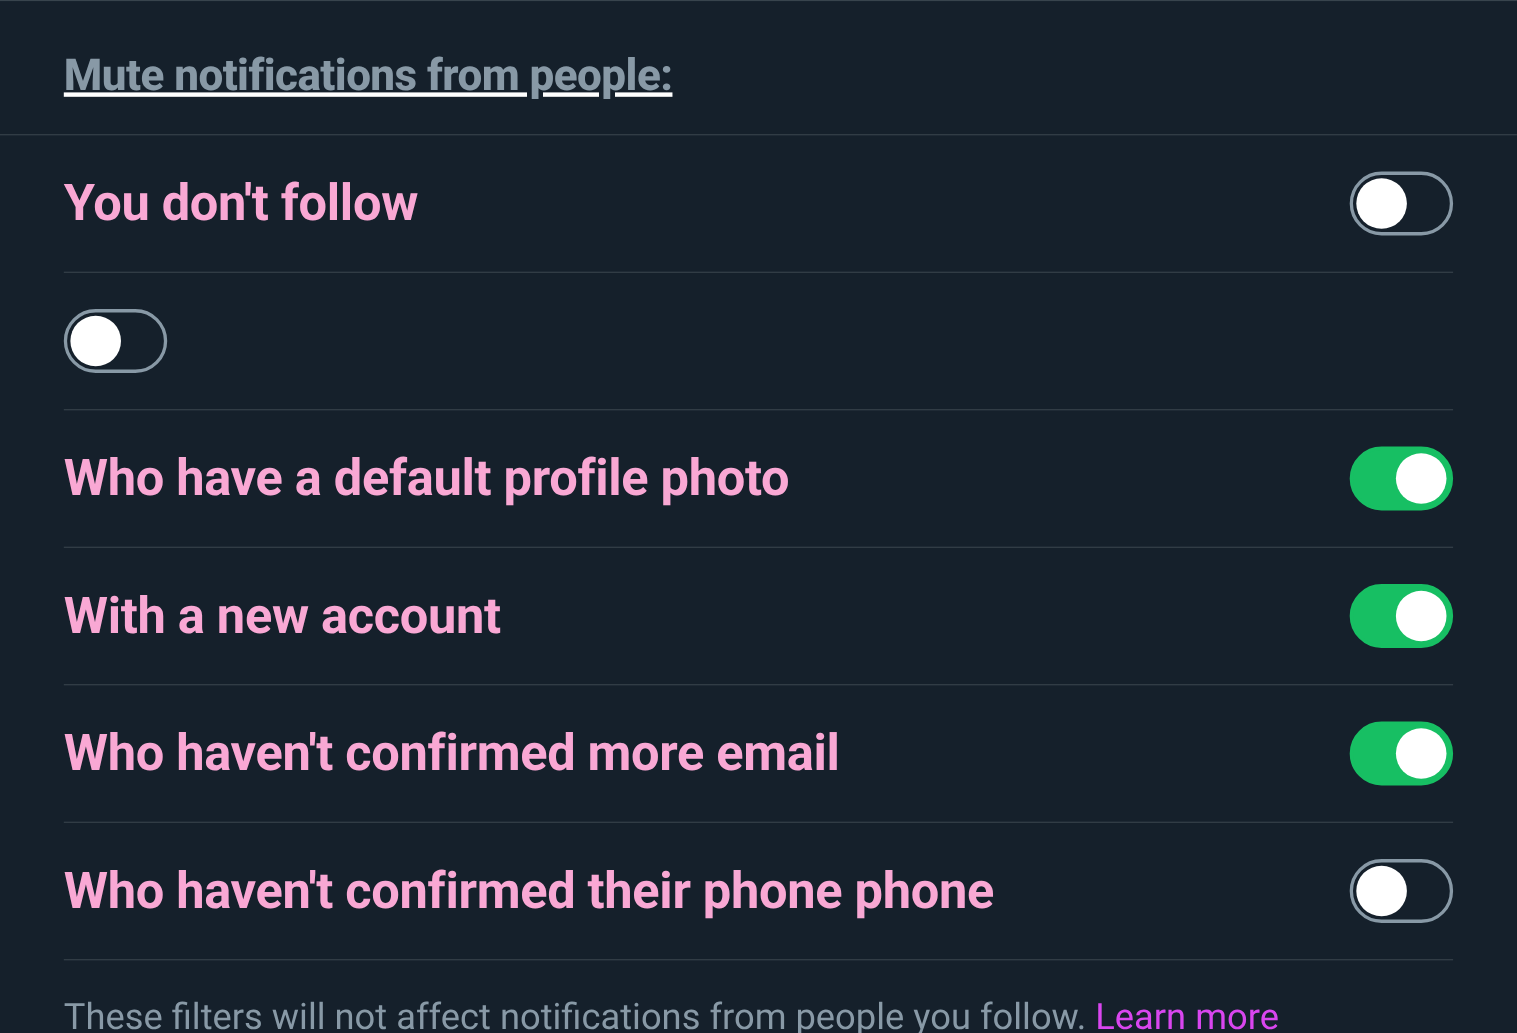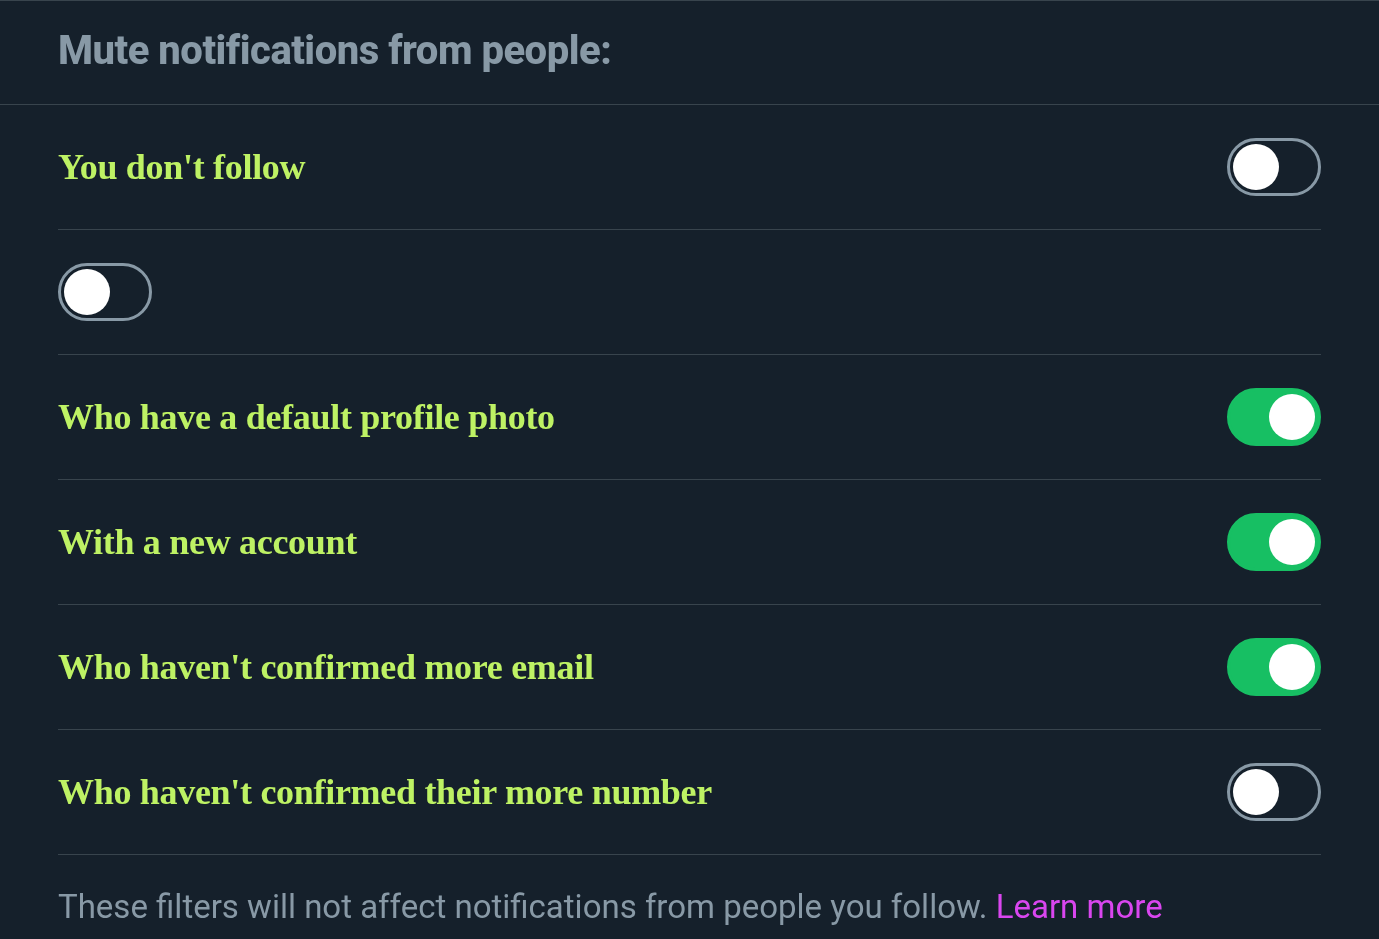--- a/index.html
+++ b/index.html
@@ -14,45 +14,45 @@
       width: 1379px;
       height: 939px;
       overflow: hidden;
     }
     .container {
       width: 100%;
       background-color: #15202b;
       border-top: 1px solid #38444d;
     }
     .section-header {
-      padding: 26px 58px 30px 58px;
+      padding: 44px 58px 30px 58px;
       border-bottom: 1px solid #38444d;
+      text-decoration: underline;
     }
     .section-title {
       font-size: 40px;
       font-weight: 800;
       color: #8899a6;
       letter-spacing: -0.5px;
     }
     .settings-list {
       padding: 0 58px;
     }
     .setting-row {
       display: flex;
       justify-content: space-between;
       align-items: center;
       padding: 33px 0;
       border-bottom: 1px solid #38444d;
     }
     .setting-label {
-      font-size: 36px;
+      font-size: 46px;
       font-weight: 700;
-      color: #bef264;
+      color: #f9a8d4;
       letter-spacing: -0.3px;
-      font-family: Liberation Serif, serif;
     }
     .toggle {
       position: relative;
       width: 94px;
       height: 58px;
       border-radius: 29px;
       cursor: pointer;
       flex-shrink: 0;
     }
     .toggle-off {
@@ -127,21 +127,21 @@
     </div>
 
     <div class="setting-row">
       <span class="setting-label">Who haven't confirmed more email</span>
       <div class="toggle toggle-on">
         <div class="toggle-knob"></div>
       </div>
     </div>
 
     <div class="setting-row">
-      <span class="setting-label">Who haven't confirmed their more number</span>
+      <span class="setting-label">Who haven't confirmed their phone phone</span>
       <div class="toggle toggle-off">
         <div class="toggle-knob"></div>
       </div>
     </div>
 
     <div class="footer-note">
       <span>These filters will not affect notifications from people you follow. </span><span class="learn-more-link">Learn more</span>
     </div>
 
   </div>

